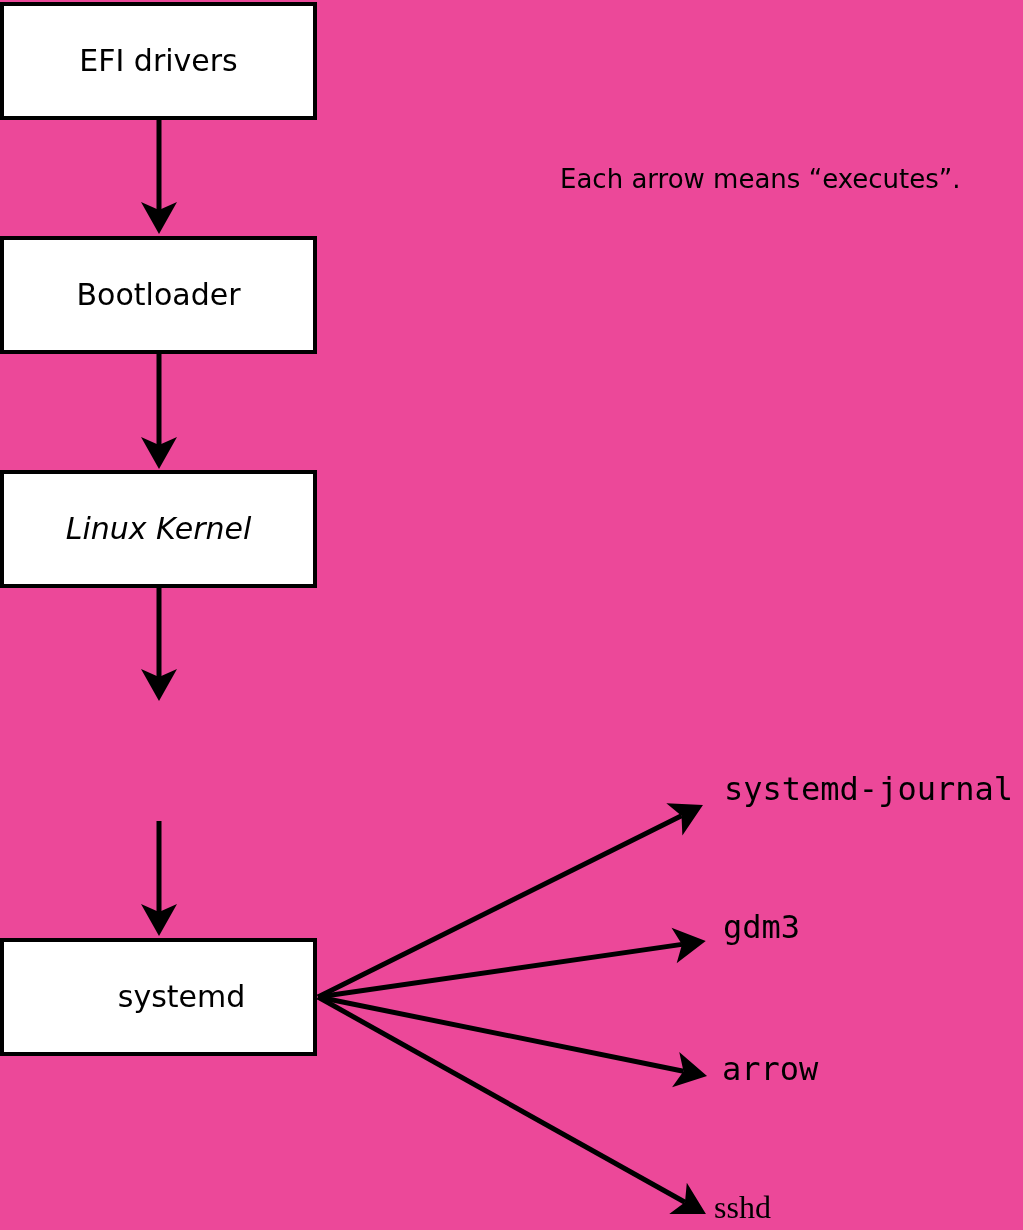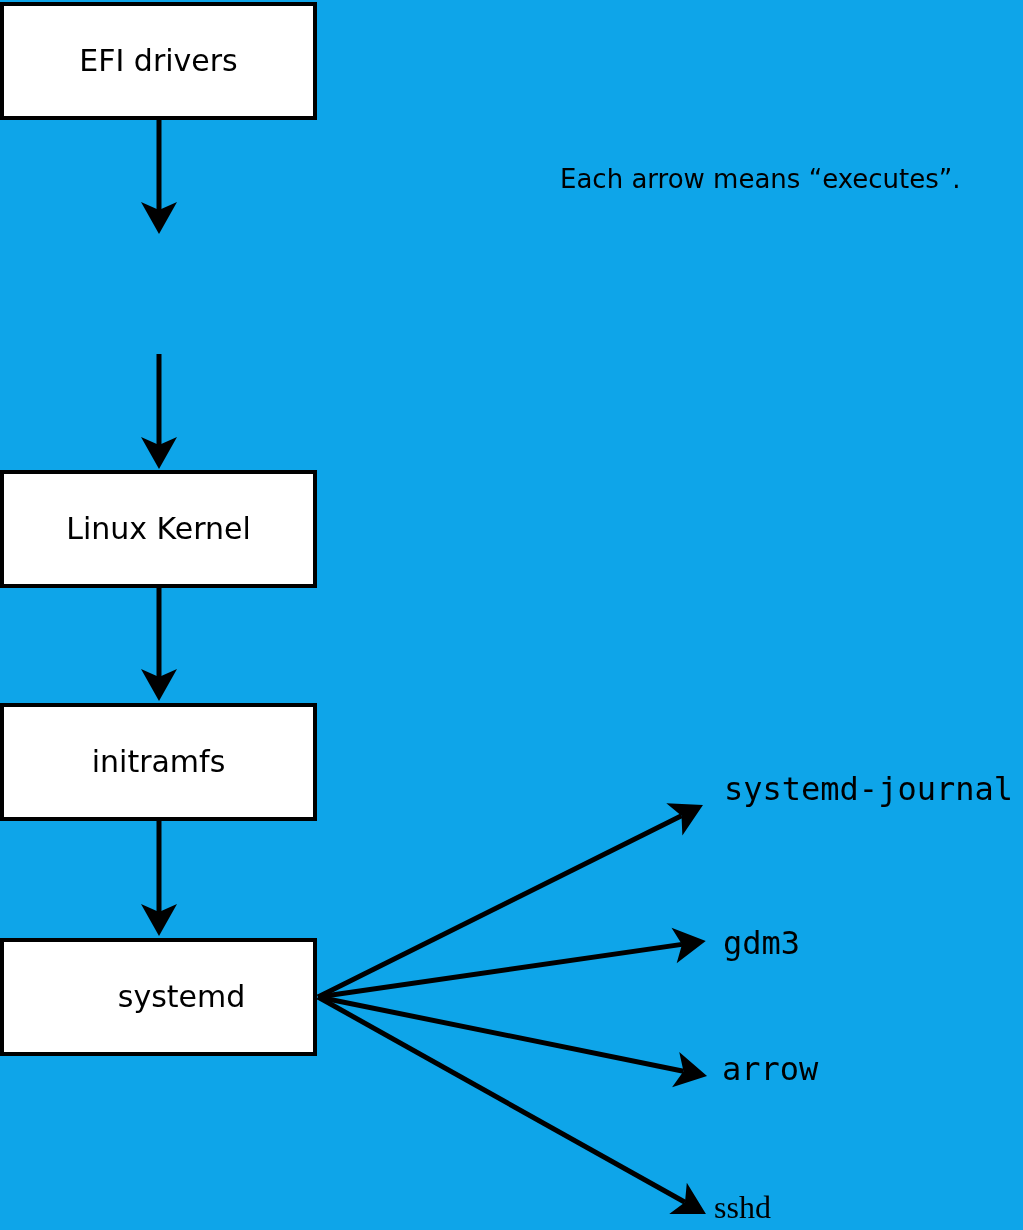--- a/index.html
+++ b/index.html
@@ -4,21 +4,21 @@
 <style>
   html, body {
     margin: 0;
     padding: 0;
     background: #ffffff;
   }
   #canvas {
     position: relative;
     width: 1023px;
     height: 1230px;
-    background: #0ea5e9;
+    background: #ec4899;
     overflow: hidden;
     font-family: "DejaVu Sans", "Liberation Sans", sans-serif;
     color: #000000;
   }
   #arrows {
     position: absolute;
     left: 0;
     top: 0;
     width: 1023px;
     height: 1230px;
@@ -32,41 +32,41 @@
     border: 4px solid #000000;
     background: #ffffff;
     display: flex;
     align-items: center;
     justify-content: center;
     font-size: 30px;
     line-height: 1;
   }
   #box-efi        { top: 2px;   }
   #box-bootloader { top: 236px; }
-  #box-kernel     { top: 470px; }
+  #box-kernel     { top: 470px; font-style: italic; }
   #box-initramfs  { top: 703px; }
   #box-systemd    { top: 938px; padding-left: 46px; }
 
   .caption {
     position: absolute;
     left: 560px;
     top: 162px;
     font-size: 26px;
     line-height: 35px;
     white-space: nowrap;
   }
   .proc-label {
     position: absolute;
     font-family: "DejaVu Sans Mono", "Liberation Mono", monospace;
     font-size: 32px;
     line-height: 35px;
     white-space: nowrap;
   }
   #label-journal { left: 724px; top: 772px;  }
-  #label-gdm3    { left: 723px; top: 910px; margin-top: 16px;  }
+  #label-gdm3    { left: 723px; top: 910px;  }
   #label-getty   { left: 722px; top: 1052px; }
   #label-sshd    {
     left: 714px; top: 1190px;
     font-family: Liberation Serif, serif;
   }
 </style>
 </head>
 <body>
 
 <div id="canvas">
@@ -85,25 +85,25 @@
 
     <line x1="318" y1="997" x2="681.5" y2="815.7" stroke="#000000" stroke-width="5" marker-end="url(#ah)"></line>
     <line x1="318" y1="997" x2="682" y2="944.4" stroke="#000000" stroke-width="5" marker-end="url(#ah)"></line>
     <line x1="318" y1="997" x2="683.5" y2="1071.2" stroke="#000000" stroke-width="5" marker-end="url(#ah)"></line>
     <line x1="318" y1="997" x2="685" y2="1202.3" stroke="#000000" stroke-width="5" marker-end="url(#ah)"></line>
   </svg>
 
   <div id="box-efi" class="node-box">
     <span>EFI drivers</span>
   </div>
+  <div id="box-bootloader" class="node-box">
+    <span>Bootloader</span>
+  </div>
   <div id="box-kernel" class="node-box">
     <span>Linux Kernel</span>
-  </div>
-  <div id="box-initramfs" class="node-box">
-    <span>initramfs</span>
   </div>
   <div id="box-systemd" class="node-box">
     <span>systemd</span>
   </div>
 
   <div class="caption">Each arrow means “executes”.</div>
 
   <div id="label-journal" class="proc-label">systemd-journal</div>
   <div id="label-gdm3" class="proc-label">gdm3</div>
   <div id="label-getty" class="proc-label">arrow</div>

